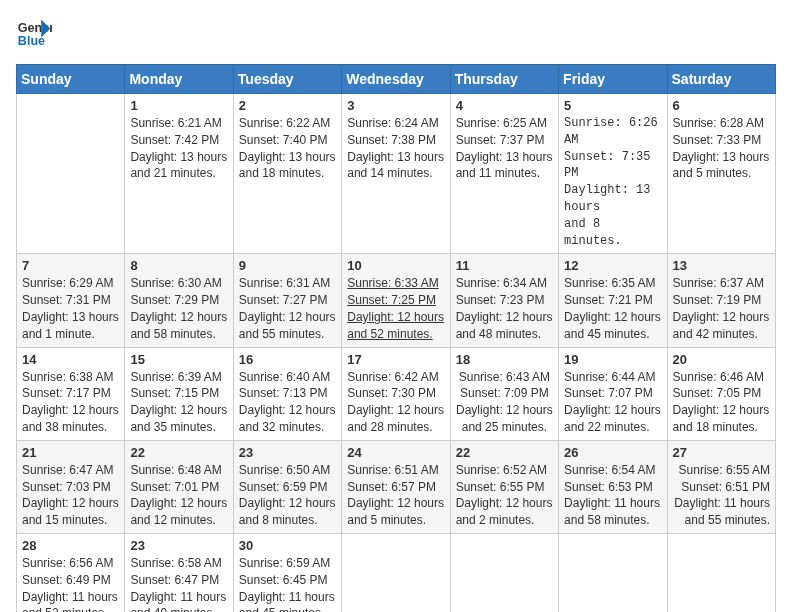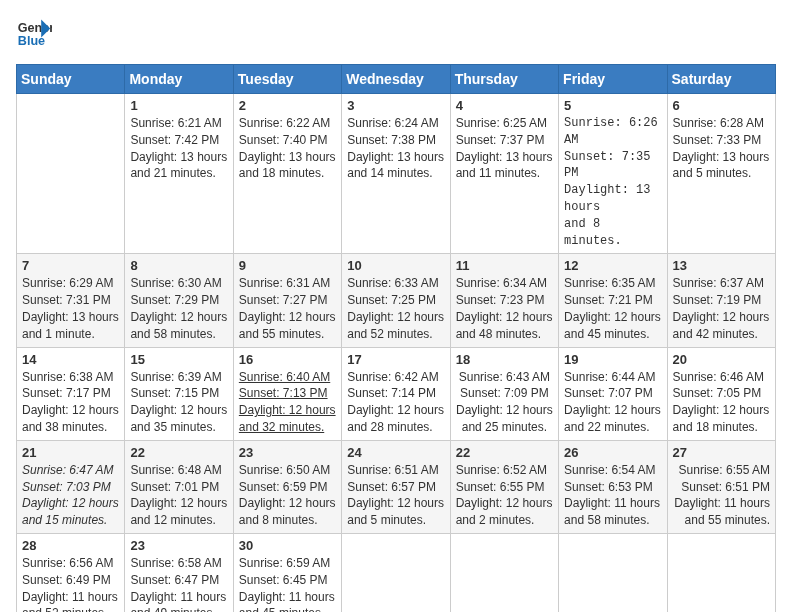--- a/index.html
+++ b/index.html
@@ -171,21 +171,21 @@
         </td>
         <td>
           <span class="day-number">9</span>
           <div class="day-info" style="white-space: pre-line;">Sunrise: 6:31 AM
 Sunset: 7:27 PM
 Daylight: 12 hours
 and 55 minutes.</div>
         </td>
         <td>
           <span class="day-number">10</span>
-          <div class="day-info" style="white-space: pre-line;">Sunrise: 6:33 AM
+          <div class="day-info" style="white-space: pre-line; text-decoration: underline;">Sunrise: 6:33 AM
 Sunset: 7:25 PM
 Daylight: 12 hours
 and 52 minutes.</div>
         </td>
         <td>
           <span class="day-number">11</span>
           <div class="day-info" style="white-space: pre-line;">Sunrise: 6:34 AM
 Sunset: 7:23 PM
 Daylight: 12 hours
 and 48 minutes.</div>
@@ -215,29 +215,29 @@
         </td>
         <td>
           <span class="day-number">15</span>
           <div class="day-info" style="white-space: pre-line;">Sunrise: 6:39 AM
 Sunset: 7:15 PM
 Daylight: 12 hours
 and 35 minutes.</div>
         </td>
         <td>
           <span class="day-number">16</span>
-          <div class="day-info" style="white-space: pre-line; text-decoration: underline;">Sunrise: 6:40 AM
+          <div class="day-info" style="white-space: pre-line;">Sunrise: 6:40 AM
 Sunset: 7:13 PM
 Daylight: 12 hours
 and 32 minutes.</div>
         </td>
         <td>
           <span class="day-number">17</span>
           <div class="day-info" style="white-space: pre-line;">Sunrise: 6:42 AM
-Sunset: 7:14 PM
+Sunset: 7:30 PM
 Daylight: 12 hours
 and 28 minutes.</div>
         </td>
         <td>
           <span class="day-number">18</span>
           <div class="day-info" style="white-space: pre-line; text-align: center;">Sunrise: 6:43 AM
 Sunset: 7:09 PM
 Daylight: 12 hours
 and 25 minutes.</div>
         </td>
@@ -252,21 +252,21 @@
           <span class="day-number">20</span>
           <div class="day-info" style="white-space: pre-line;">Sunrise: 6:46 AM
 Sunset: 7:05 PM
 Daylight: 12 hours
 and 18 minutes.</div>
         </td>
       </tr>
       <tr>
         <td>
           <span class="day-number">21</span>
-          <div class="day-info" style="white-space: pre-line; font-style: italic;">Sunrise: 6:47 AM
+          <div class="day-info" style="white-space: pre-line;">Sunrise: 6:47 AM
 Sunset: 7:03 PM
 Daylight: 12 hours
 and 15 minutes.</div>
         </td>
         <td>
           <span class="day-number">22</span>
           <div class="day-info" style="white-space: pre-line;">Sunrise: 6:48 AM
 Sunset: 7:01 PM
 Daylight: 12 hours
 and 12 minutes.</div>

